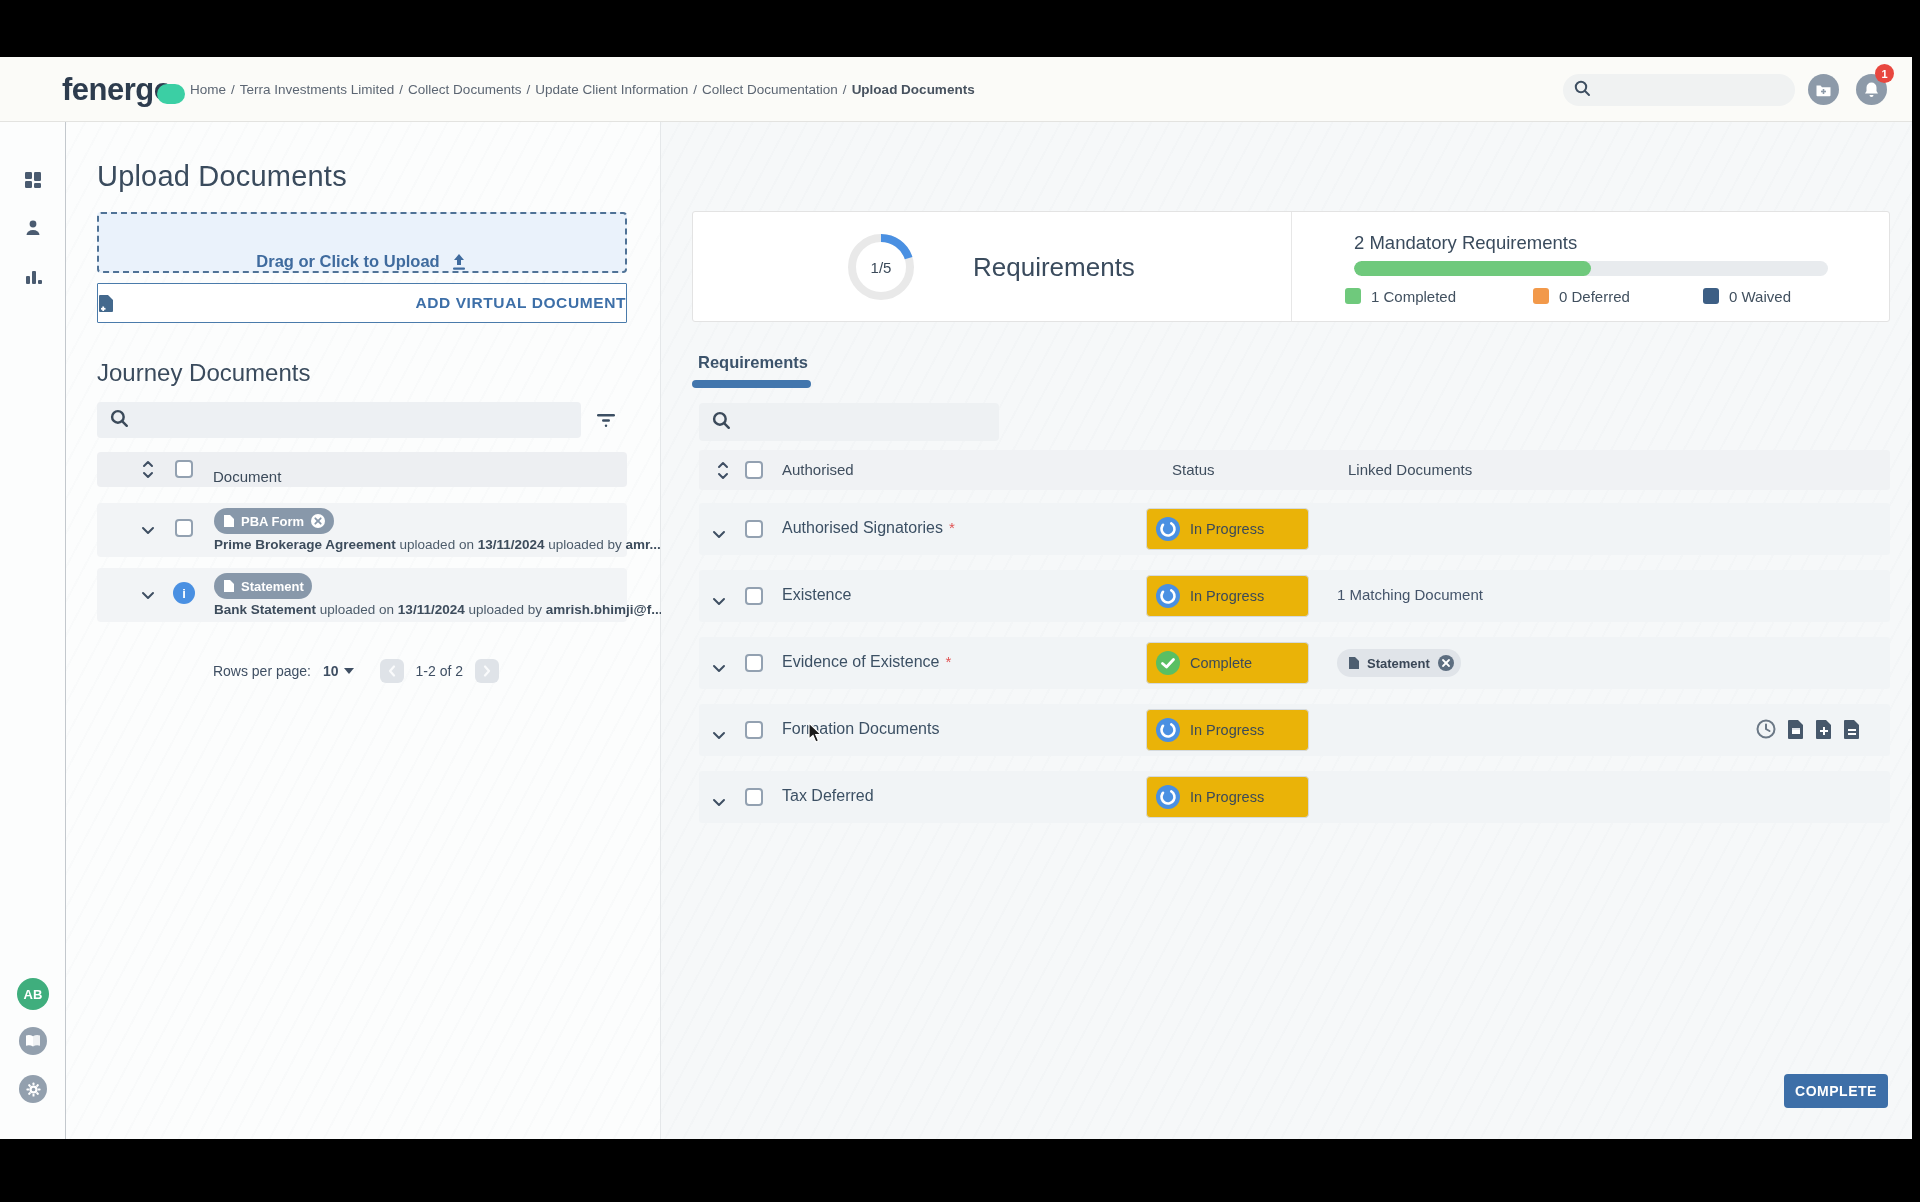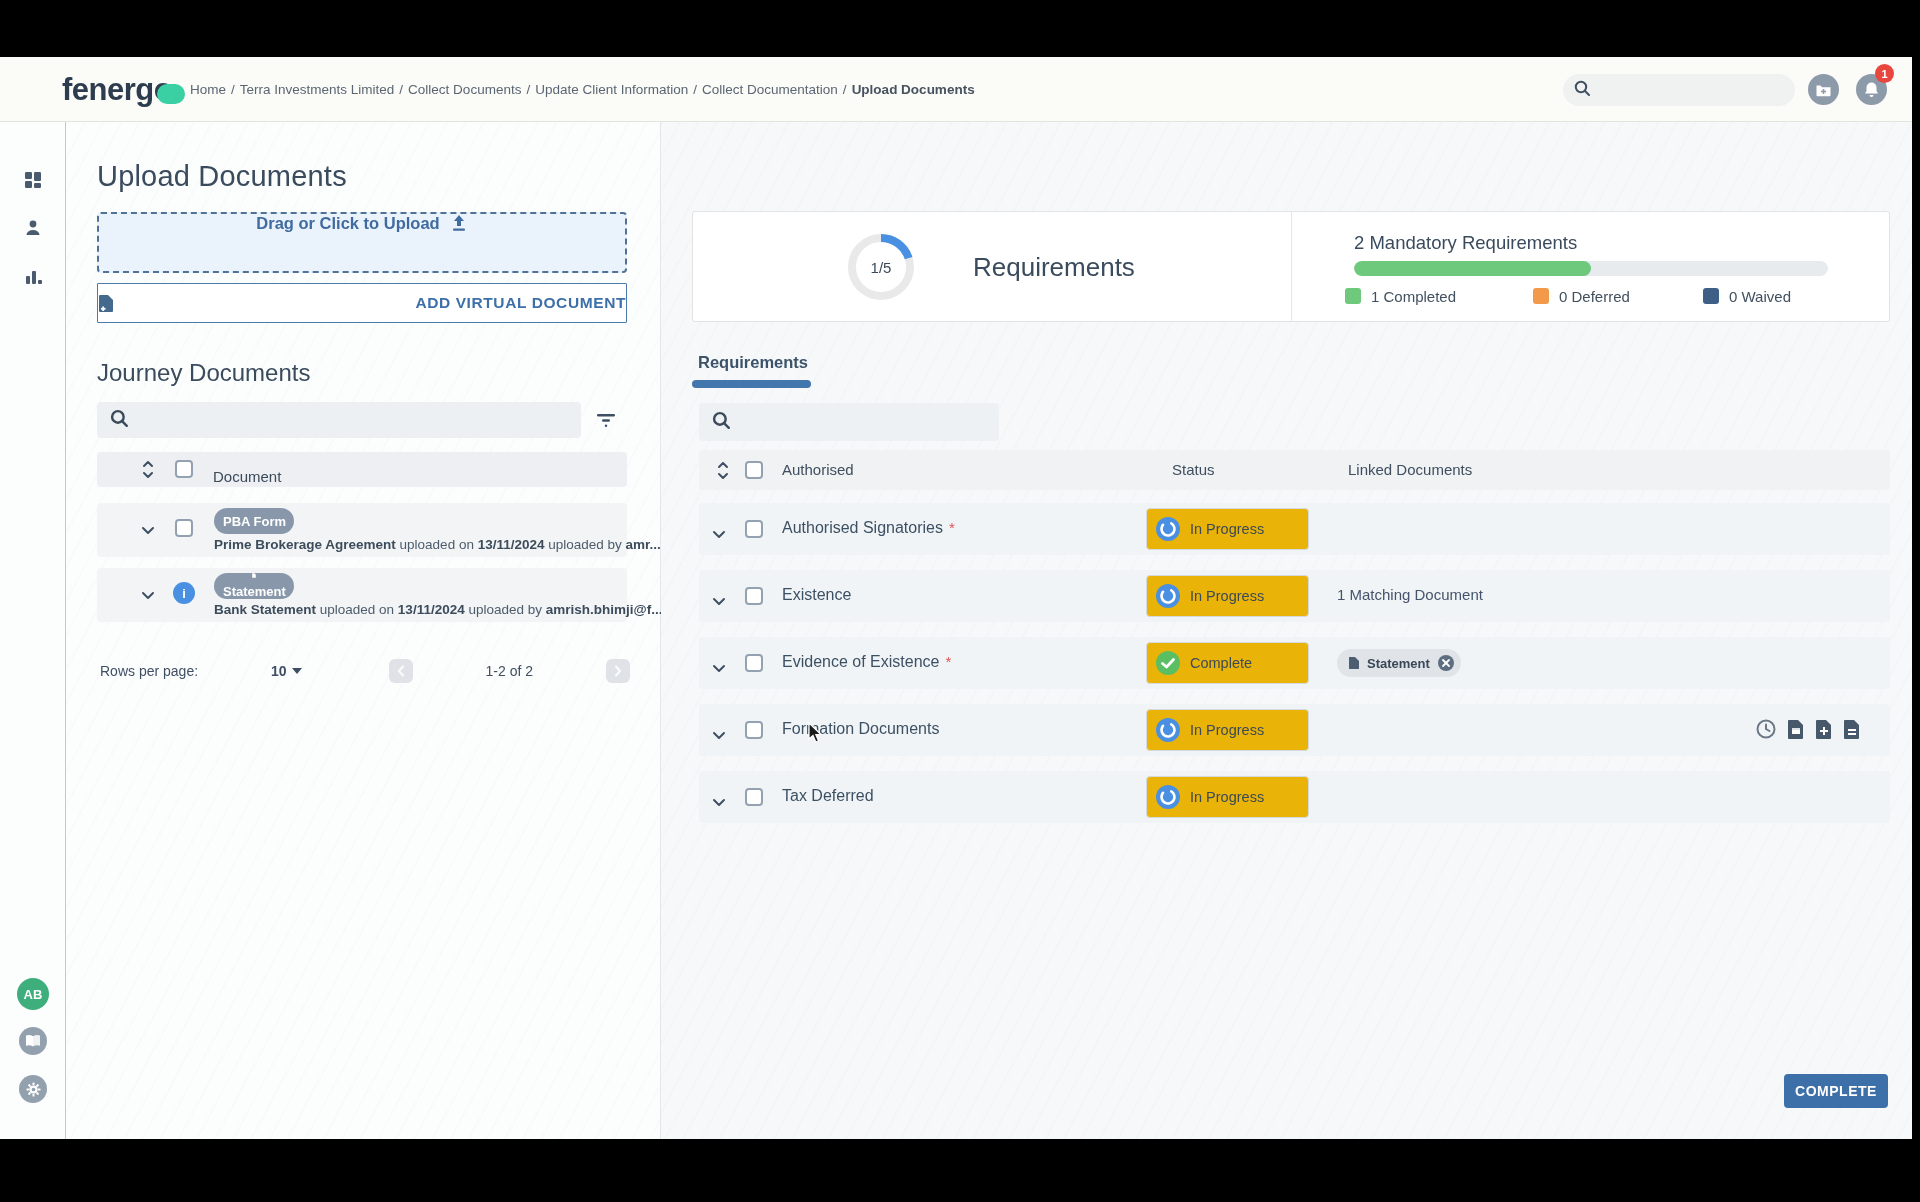--- a/index.html
+++ b/index.html
@@ -26,41 +26,41 @@
   .avatar { position:absolute; left:17px; width:32px; height:32px; border-radius:50%; background:#3fae7d; color:#fff; font-size:13px; font-weight:700; display:flex; align-items:center; justify-content:center; }
   .rail-circle { position:absolute; left:19px; width:28px; height:28px; border-radius:50%; background:#93a0ae; display:flex; align-items:center; justify-content:center; }
 
   .leftpanel { position:relative; width:595px; background:#fcfdfd; border-right:1px solid #e4e7e9;
     background-image:repeating-linear-gradient(118deg, rgba(90,110,130,0.018) 0 2px, transparent 2px 16px); }
   .mainpanel { position:relative; width:1251px; background:#f6f8f9;
     background-image:repeating-linear-gradient(118deg, rgba(90,110,130,0.02) 0 2px, transparent 2px 16px); }
 
   
   .lp-title { position:absolute; left:31px; top:38px; font-size:29px; font-weight:400; color:#3a4b5d; letter-spacing:0.2px; }
-  .dropzone { position:absolute; left:31px; top:90px; width:530px; height:61px; background:#eaf2fb; border:2px dashed #4f7296; border-radius:4px; display:flex; align-items:flex-start; justify-content:center; gap:10px; }
+  .dropzone { position:absolute; left:31px; top:90px; width:530px; height:61px; background:#eaf2fb; border:2px dashed #4f7296; border-radius:4px; display:flex; align-items:flex-end; justify-content:center; gap:10px; }
   .dropzone-label { font-size:16.5px; font-weight:600; color:#3f6b9e; }
   .btn-outline { position:absolute; left:31px; top:161px; width:530px; height:40px; background:#fff; border:1.5px solid #4a7bab; border-radius:1px; display:flex; align-items:center; justify-content:space-between; gap:10px; cursor:pointer; }
   .btn-outline-label { font-size:15.5px; font-weight:700; color:#3d6fa8; letter-spacing:0.6px; }
   .jd-title { position:absolute; left:31px; top:237px; font-size:24px; font-weight:400; color:#3a4b5d; }
   .jd-search { position:absolute; left:31px; top:280px; width:484px; height:36px; background:#edf0f3; border-radius:4px; display:flex; align-items:center; padding-left:12px; }
   .jd-search input { border:none; outline:none; background:transparent; flex:1; height:100%; font-size:14px; color:#3e4f61; }
   .jd-filter { position:absolute; left:528px; top:286px; width:24px; height:24px; }
   .jd-header { position:absolute; left:31px; top:330px; width:530px; height:35px; background:#edeff2; border-radius:4px; }
   .jd-header-label { position:absolute; left:116px; top:16px; font-size:15px; font-weight:500; color:#3b4a5a; }
   .jd-row { position:absolute; left:31px; width:530px; background:#f2f4f6; border-radius:4px; }
   .jd-row1 { top:381px; height:54px; }
   .jd-row2 { top:446px; height:54px; }
   .chev { position:absolute; width:14px; height:14px; }
   .checkbox { position:absolute; width:18px; height:18px; background:#fff; border:2px solid #93a1b1; border-radius:4px; }
-  .pill { position:absolute; height:26px; background:#8898aa; border-radius:13px; display:flex; align-items:center; gap:6px; padding:0 8px 0 9px;flex-direction:column; }
+  .pill { position:absolute; height:26px; background:#8898aa; border-radius:13px; display:flex; align-items:center; gap:6px; padding:0 8px 0 9px; }
   .pill-label { font-size:13px; font-weight:700; color:#fff; }
   .jd-sub { position:absolute; left:117px; top:34px; font-size:13.5px; color:#4d5c6b; white-space:nowrap; }
   .jd-sub b { color:#3d4c5c; }
   .info-dot { position:absolute; width:22px; height:22px; border-radius:50%; background:#4a90e2; color:#fff; font-size:13px; font-weight:700; display:flex; align-items:center; justify-content:center; }
-  .jd-pag { position:absolute; left:34px; top:536px; width:530px; height:26px; display:flex; align-items:center; justify-content:space-between; gap:12px; font-size:14px; color:#3f4f63; }
+  .jd-pag { position:absolute; left:25px; top:536px; width:530px; height:26px; display:flex; align-items:center; justify-content:center; gap:12px; font-size:14px; color:#3f4f63; }
   .pag-btn { width:24px; height:24px; border-radius:6px; background:#dfe3e8; display:flex; align-items:center; justify-content:center; }
   .pag-value { font-weight:700; display:flex; align-items:center; gap:5px; }
 
   
   .sum-card { position:absolute; left:31px; top:89px; width:1198px; height:111px; background:#fff; border:1px solid #e3e3e3; border-radius:3px; }
   .donut-wrap { position:absolute; left:155px; top:22px; width:66px; height:66px; }
   .donut-label { position:absolute; left:0; top:0; width:66px; height:66px; display:flex; align-items:center; justify-content:center; font-size:15px; color:#3b4a5a; }
   .sum-title { position:absolute; left:280px; top:40px; font-size:26px; font-weight:400; color:#3a4b5d; }
   .sum-divider { position:absolute; left:598px; top:0; width:1px; height:109px; background:#e7e7e7; }
   .mand-title { position:absolute; left:661px; top:20px; font-size:18.5px; font-weight:400; color:#3a4b5d; }

